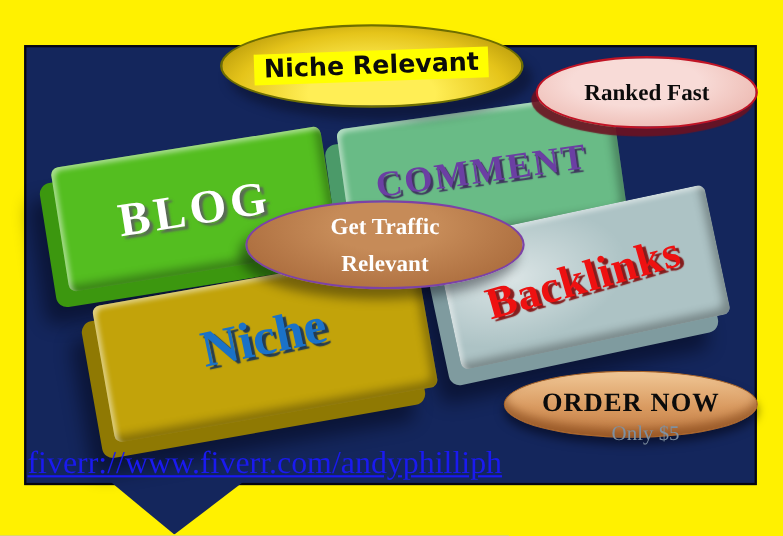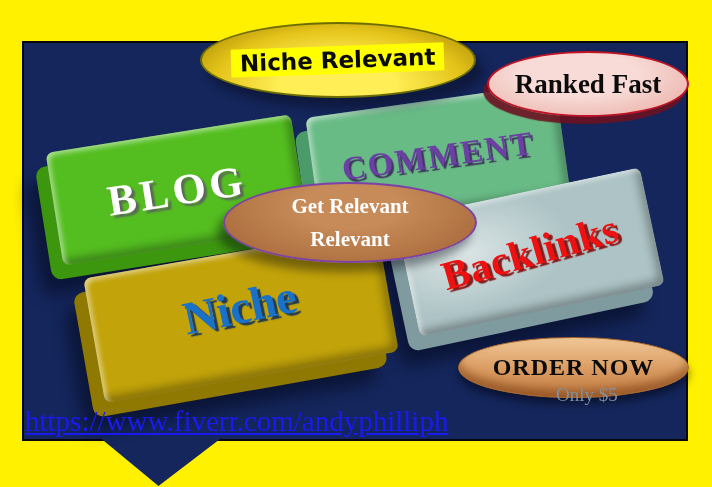--- a/index.html
+++ b/index.html
@@ -51,21 +51,21 @@
   .badge-title{left:200px;top:22px;width:272px;height:72px;z-index:7;
          background:radial-gradient(ellipse at 50% 85%, #FFEE55 30%, #E5C41A 64%, #9A7D00 100%);
          border:2px solid #6E6E00;
          box-shadow:8px 11px 9px rgba(10,14,36,0.5);}
   .title-chip{background:#FFFF00;padding:1px 9px;transform:rotate(-2deg);
          font-family:"DejaVu Sans",sans-serif;font-weight:bold;font-size:23px;color:#0b0b0b;white-space:nowrap;}
   .badge-ranked{left:487px;top:51px;width:198px;height:62px;z-index:6;
          background:radial-gradient(ellipse at 45% 35%, #F8DBD7 38%, #EDBBB3 78%, #E3A69E 100%);
          border:2px solid #C01325;
          box-shadow:-4px 7px 1px rgba(108,18,32,0.9);
-         font-weight:bold;font-size:27px;color:#0b0b0b;}
+         font-weight:bold;font-size:21px;color:#0b0b0b;}
   .badge-organic{left:223px;top:182px;width:250px;height:77px;z-index:6;
          background:radial-gradient(ellipse at 50% 28%, #C68B58 28%, #AA6B3C 85%);
          border:2px solid #7C42A6;
          box-shadow:-6px 9px 10px rgba(0,0,10,0.4);
          font-weight:bold;font-size:21px;color:#FFFFFF;flex-direction:column;line-height:1.55;}
   .badge-order{left:458px;top:337px;width:229px;height:59px;z-index:6;cursor:pointer;
          background:linear-gradient(#F0C796, #D99A60 55%, #C07A42);
          border:1px solid #A96428;
          box-shadow:0 6px 9px rgba(0,0,10,0.5), inset 0 -7px 9px rgba(120,60,16,0.55);
          font-weight:bold;font-size:24px;color:#0b0b0b;letter-spacing:1px;}
@@ -113,24 +113,24 @@
 
   <div class="badge badge-title">
     <span class="title-chip">Niche Relevant</span>
   </div>
 
   <div class="badge badge-ranked">
     <span>Ranked Fast</span>
   </div>
 
   <div class="badge badge-organic">
-    <span>Get Relevant</span>
+    <span>Get Traffic</span>
     <span>Relevant</span>
   </div>
 
   <div class="badge badge-order">
     <span>ORDER NOW</span>
   </div>
 
-  <a class="fiverr-link">https://www.fiverr.com/andyphilliph</a>
+  <a class="fiverr-link">fiverr://www.fiverr.com/andyphilliph</a>
   <div class="price">Only $5</div>
 
 </div>
 
 </body></html>

